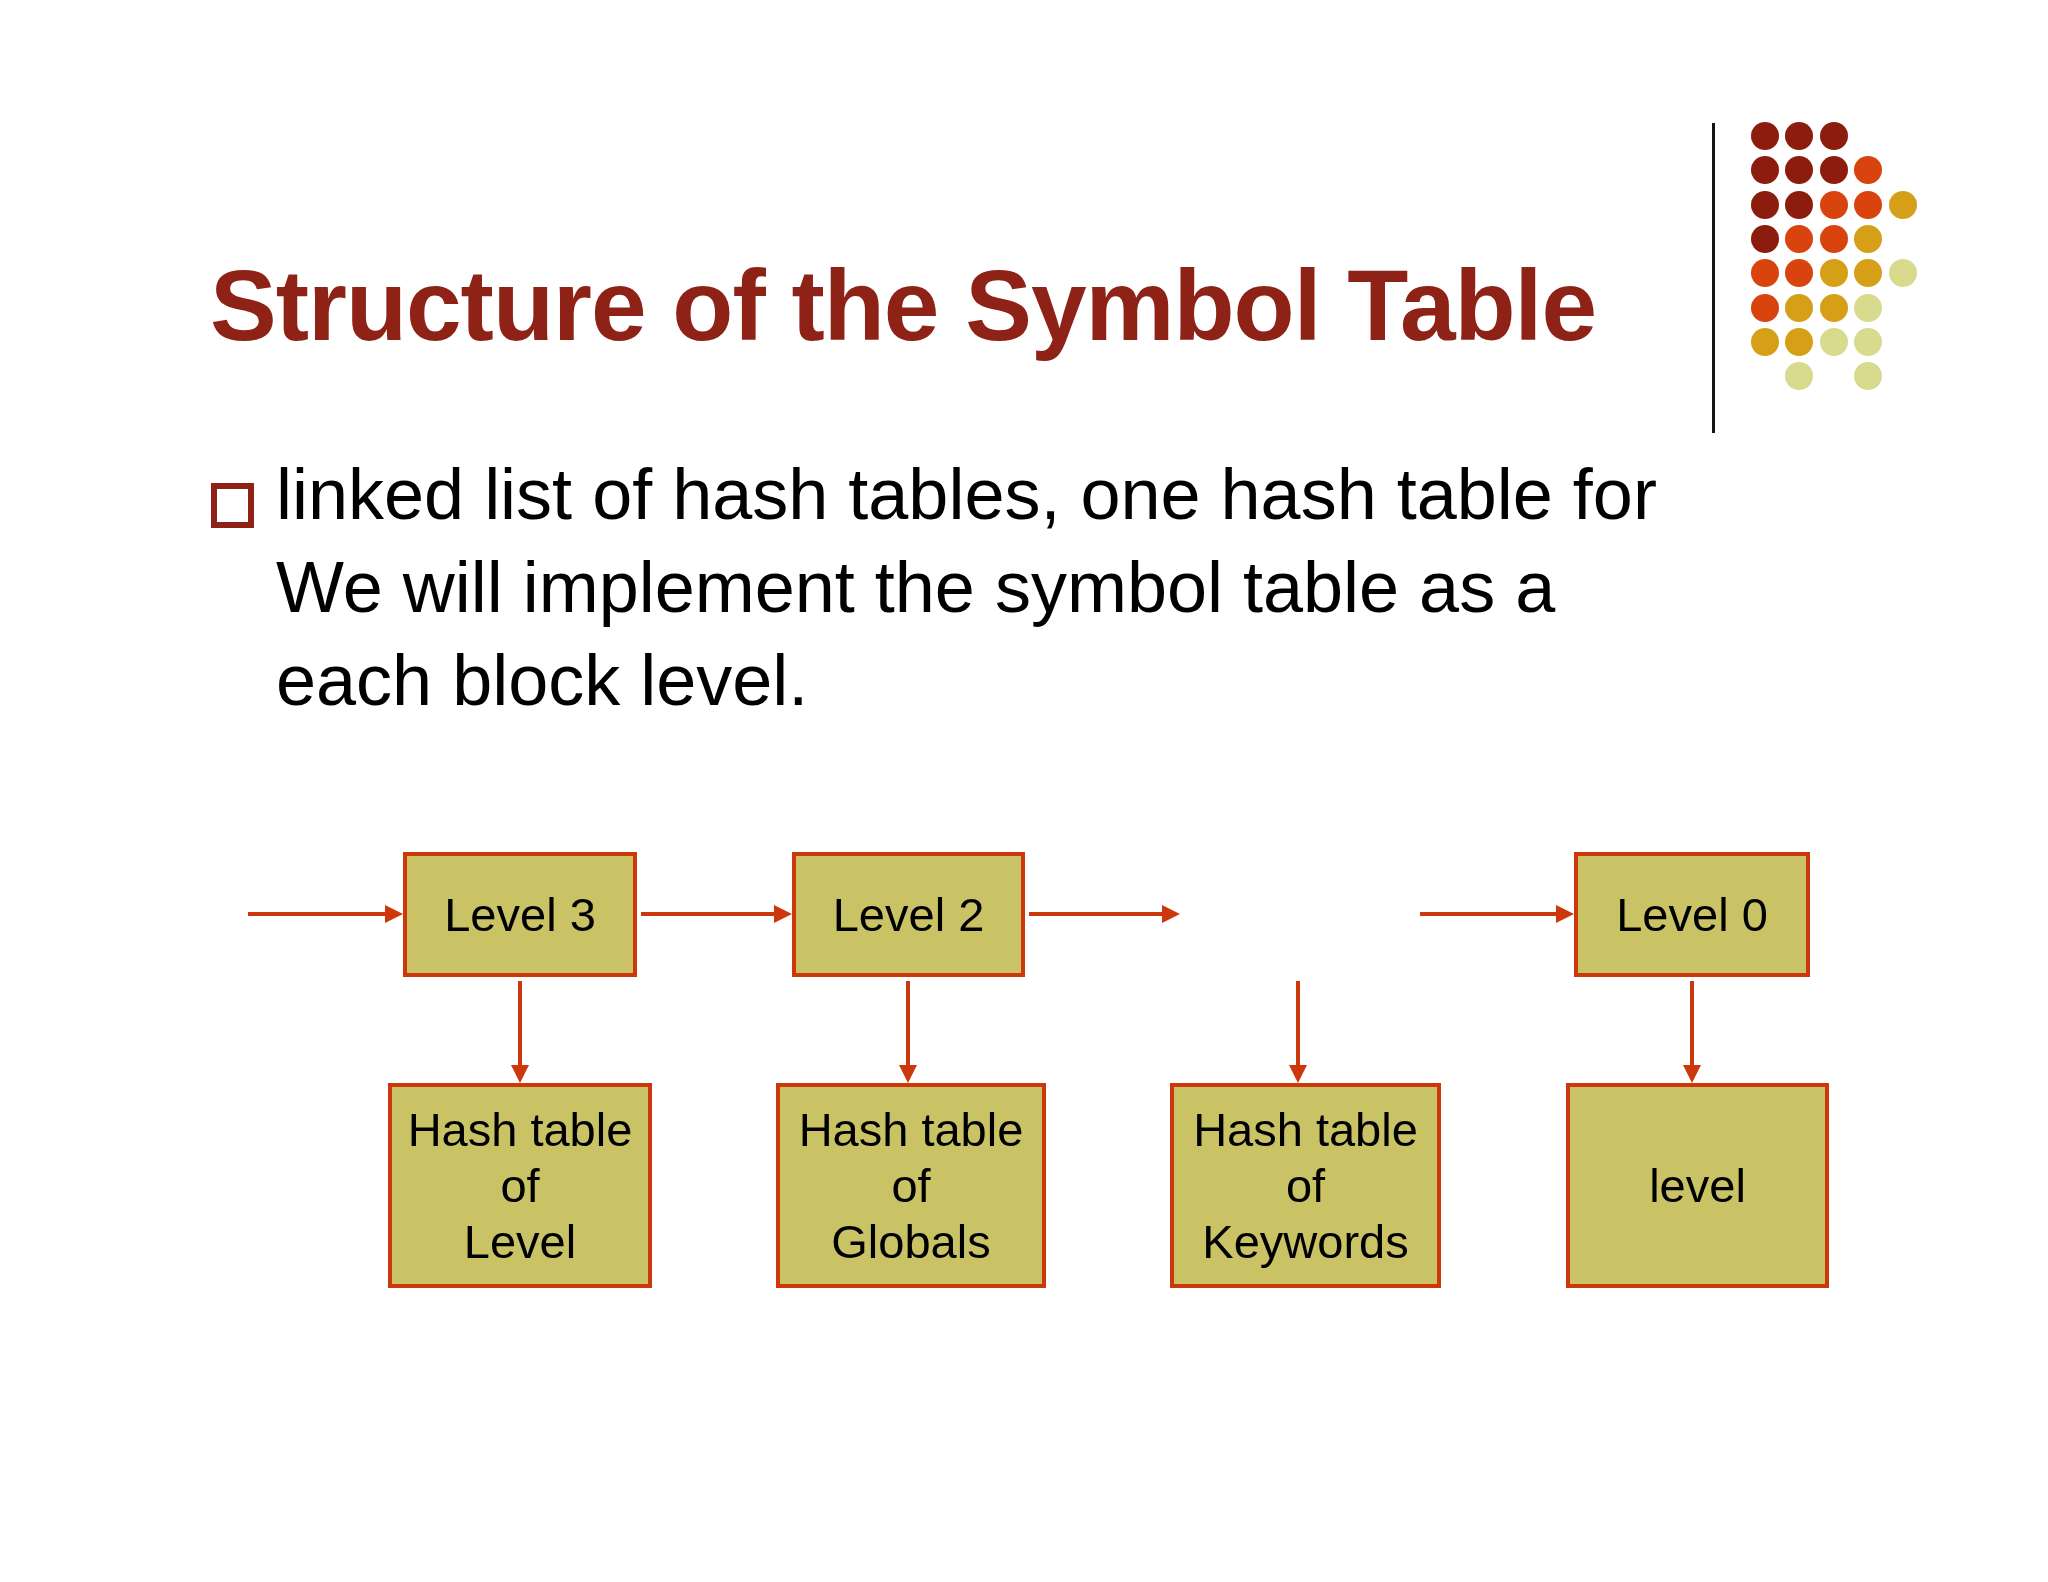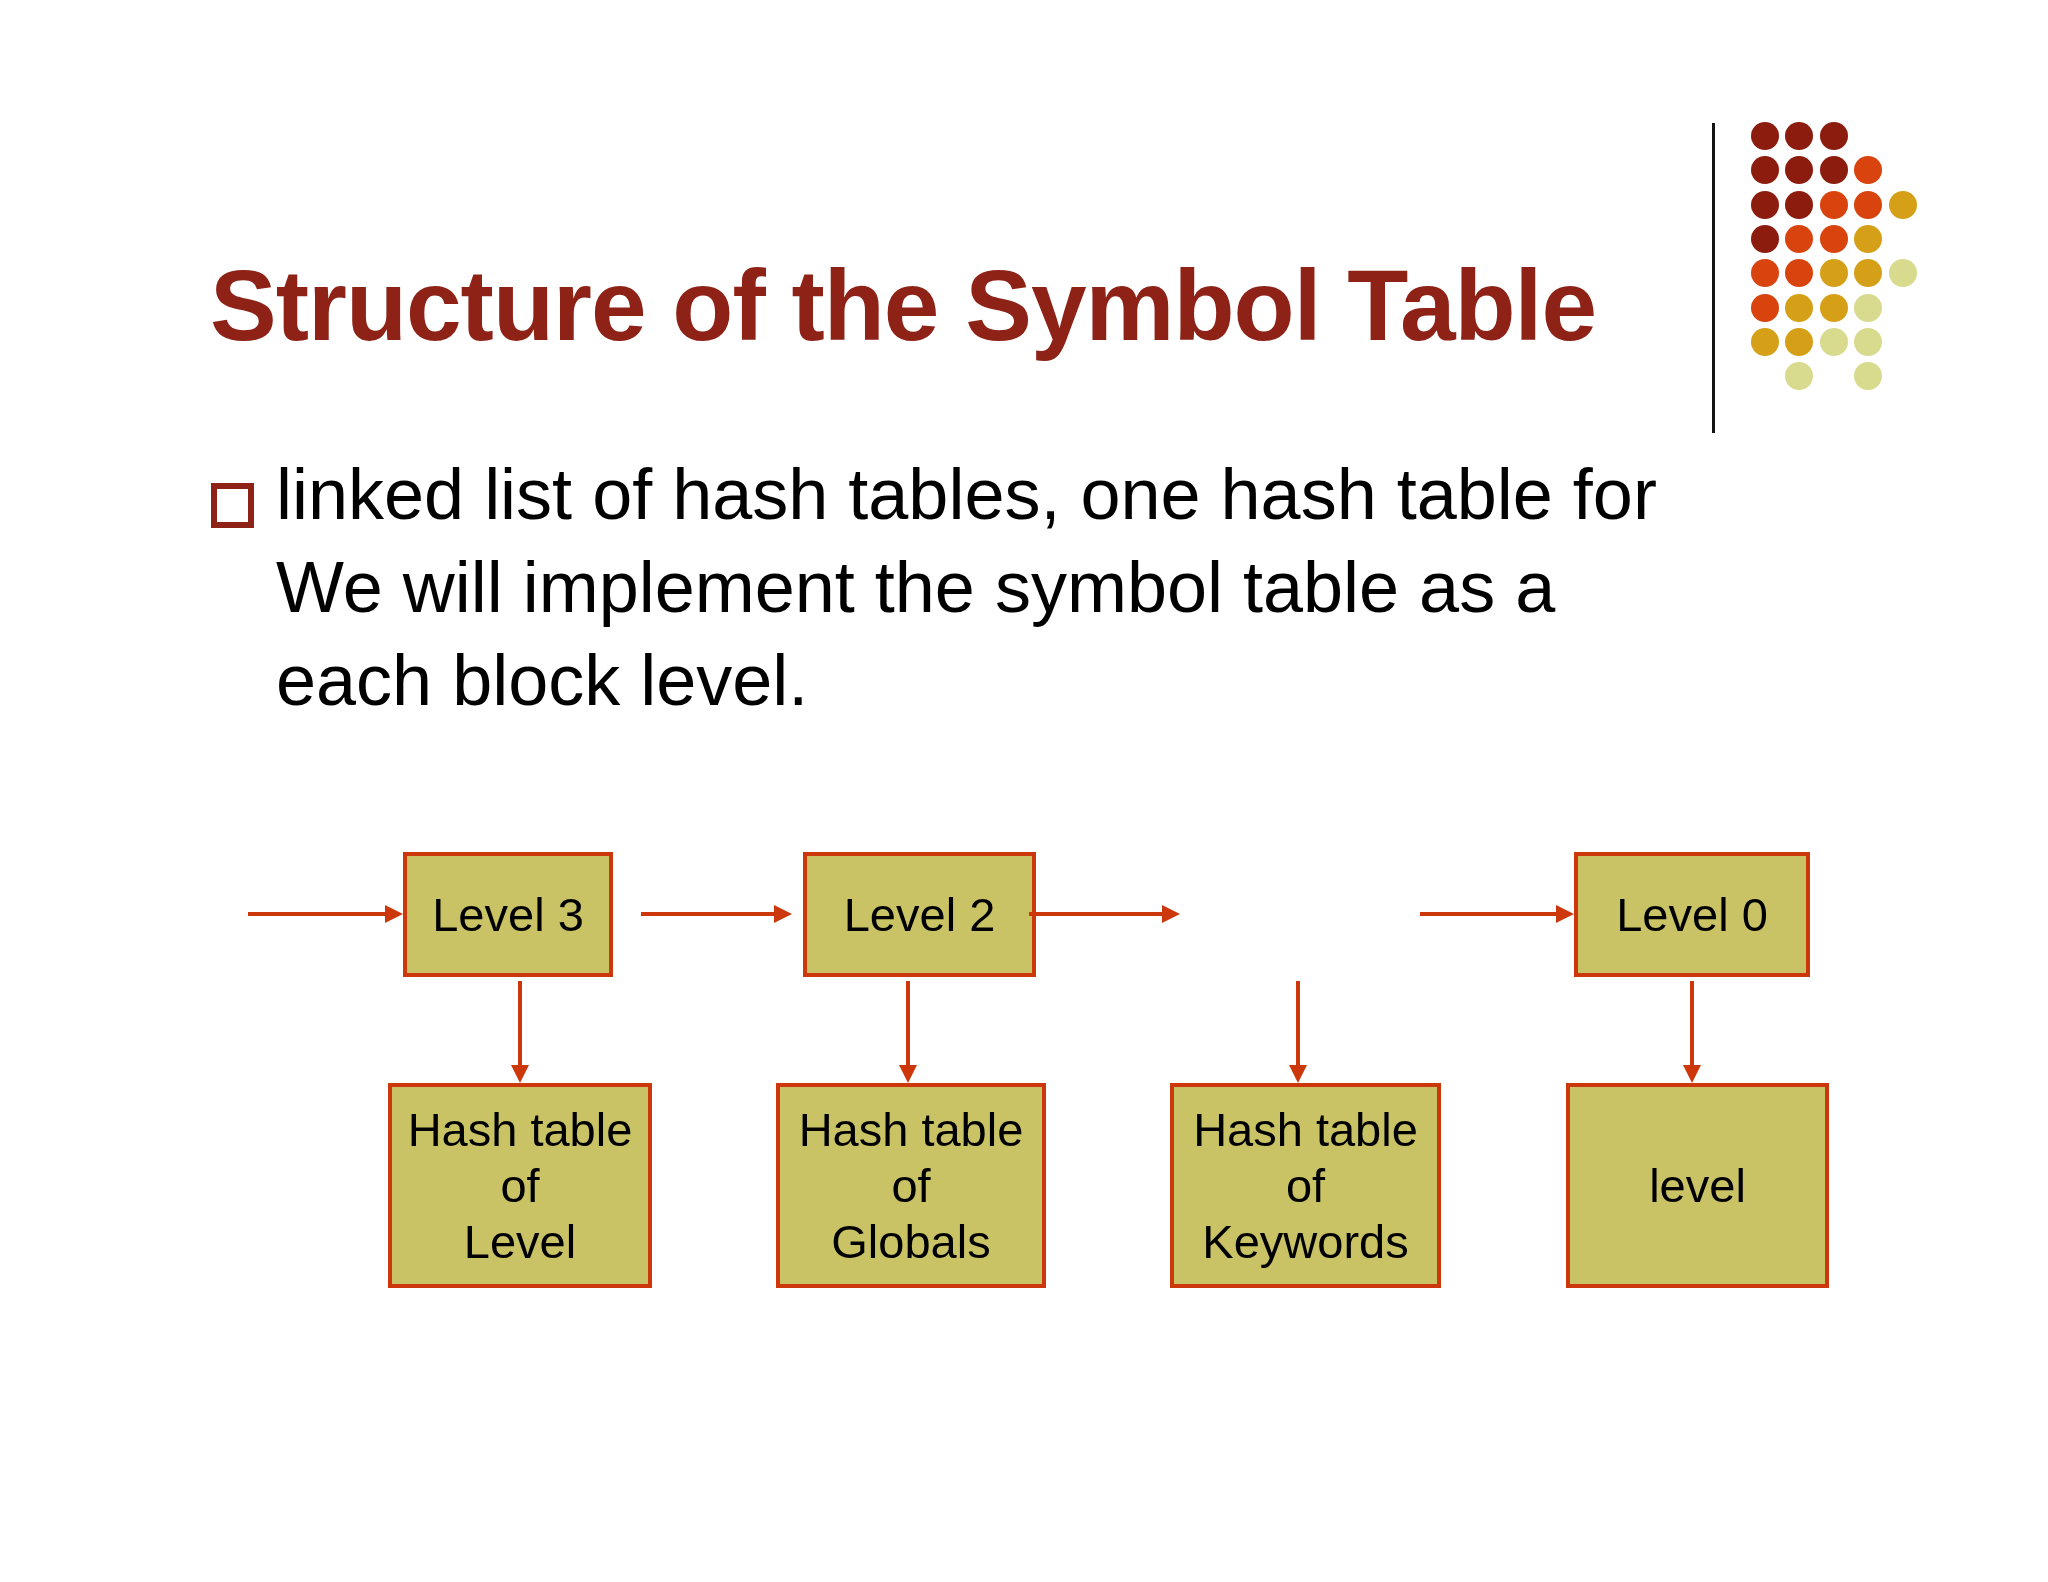--- a/index.html
+++ b/index.html
@@ -118,24 +118,24 @@
       <div class="dot" style="left: 103.2px; top: 240.1px; background: rgb(216, 219, 142);"></div>
     </div>
 
   <div class="bullet-sq"></div>
   <div class="para">
     <span class="pline">linked list of hash tables, one hash table for</span>
     <span class="pline">We will implement the symbol table as a</span>
     <span class="pline">each block level.</span>
   </div>
 
-  <div class="nbox lvl" style="left:403px;width:210px;">
+  <div class="nbox lvl" style="left:403px;width:234px;">
     <span>Level 3</span>
   </div>
-  <div class="nbox lvl" style="left:792px;width:233px;margin-left:11px;">
+  <div class="nbox lvl" style="left:792px;width:233px;">
     <span>Level 2</span>
   </div>
   <div class="nbox lvl" style="left:1574px;width:236px;">
     <span>Level 0</span>
   </div>
 
   <div class="nbox tbl" style="left:388px;width:264px;">
     <span class="tline">Hash table</span>
     <span class="tline">of</span>
     <span class="tline">Level</span>

